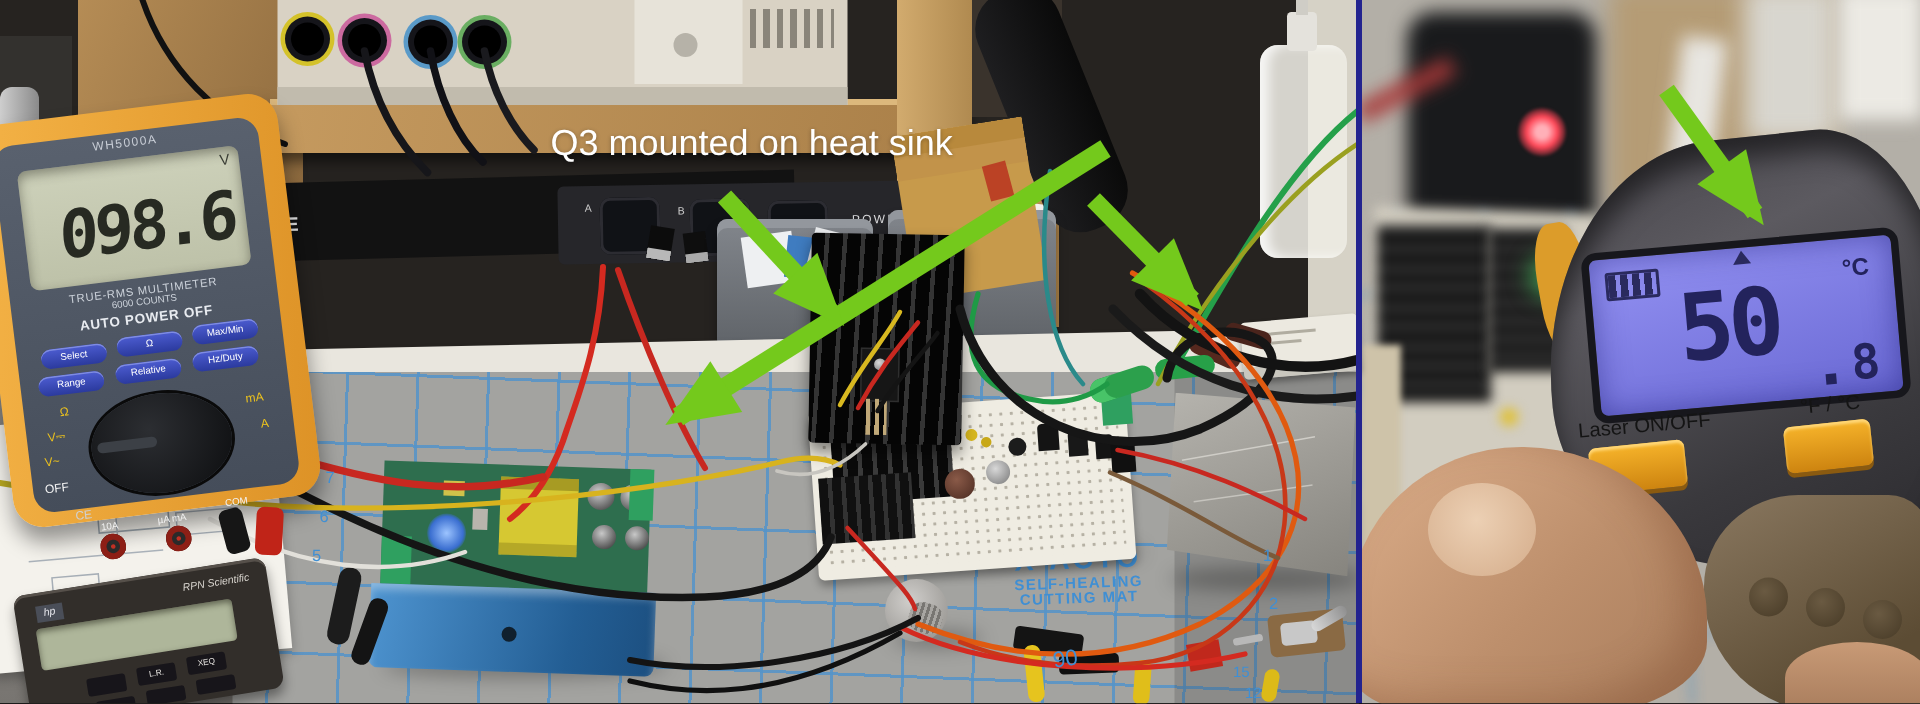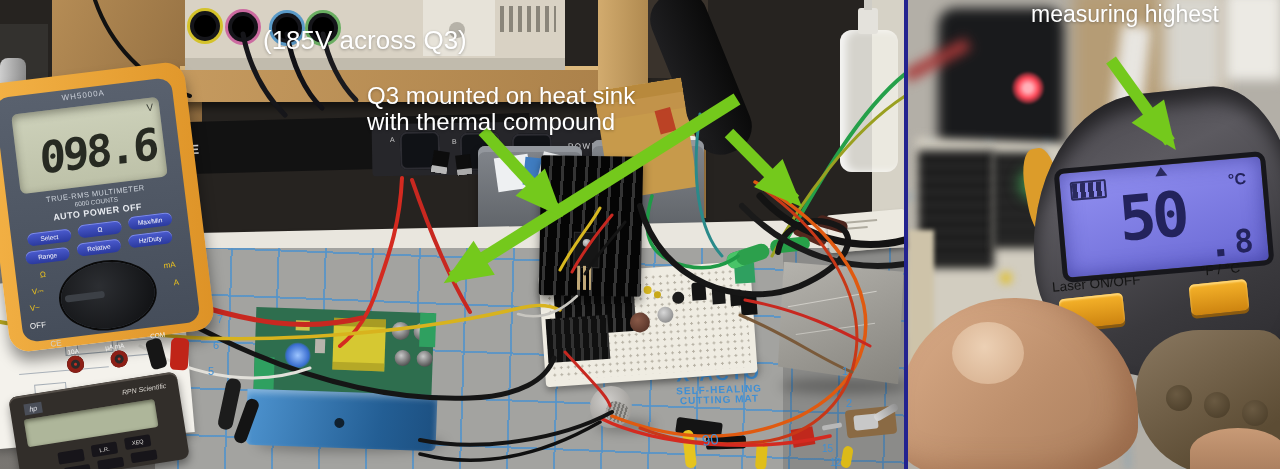--- a/index.html
+++ b/index.html
@@ -370,23 +370,20 @@
         <path d="M2,2 L50,22 L2,42 Z" fill="#74c91c"></path>
       </marker>
     </defs>
     <line x1="737" y1="99" x2="452" y2="278" stroke="#74c91c" stroke-width="13" marker-end="url(#ah)"></line>
     <line x1="483" y1="131" x2="556" y2="210" stroke="#74c91c" stroke-width="12" marker-end="url(#ah)"></line>
     <line x1="729" y1="133" x2="795" y2="200" stroke="#74c91c" stroke-width="12" marker-end="url(#ah)"></line>
     <line x1="1111" y1="60" x2="1170" y2="142" stroke="#74c91c" stroke-width="12" marker-end="url(#ah)"></line>
   </svg>
 
   <div class="ann" style="left:263px;top:26px;font-size:26px;">
-    <div>(185V across Q3)</div>
   </div>
   <div class="ann" style="left:367px;top:83px;font-size:24px;">
     <div>Q3 mounted on heat sink</div>
-    <div>with thermal compound</div>
   </div>
   <div class="ann" style="left:980px;top:2px;width:290px;text-align:center;font-size:23px;">
-    <div>measuring highest</div>
   </div>
 
 </div>
 
 </body></html>

